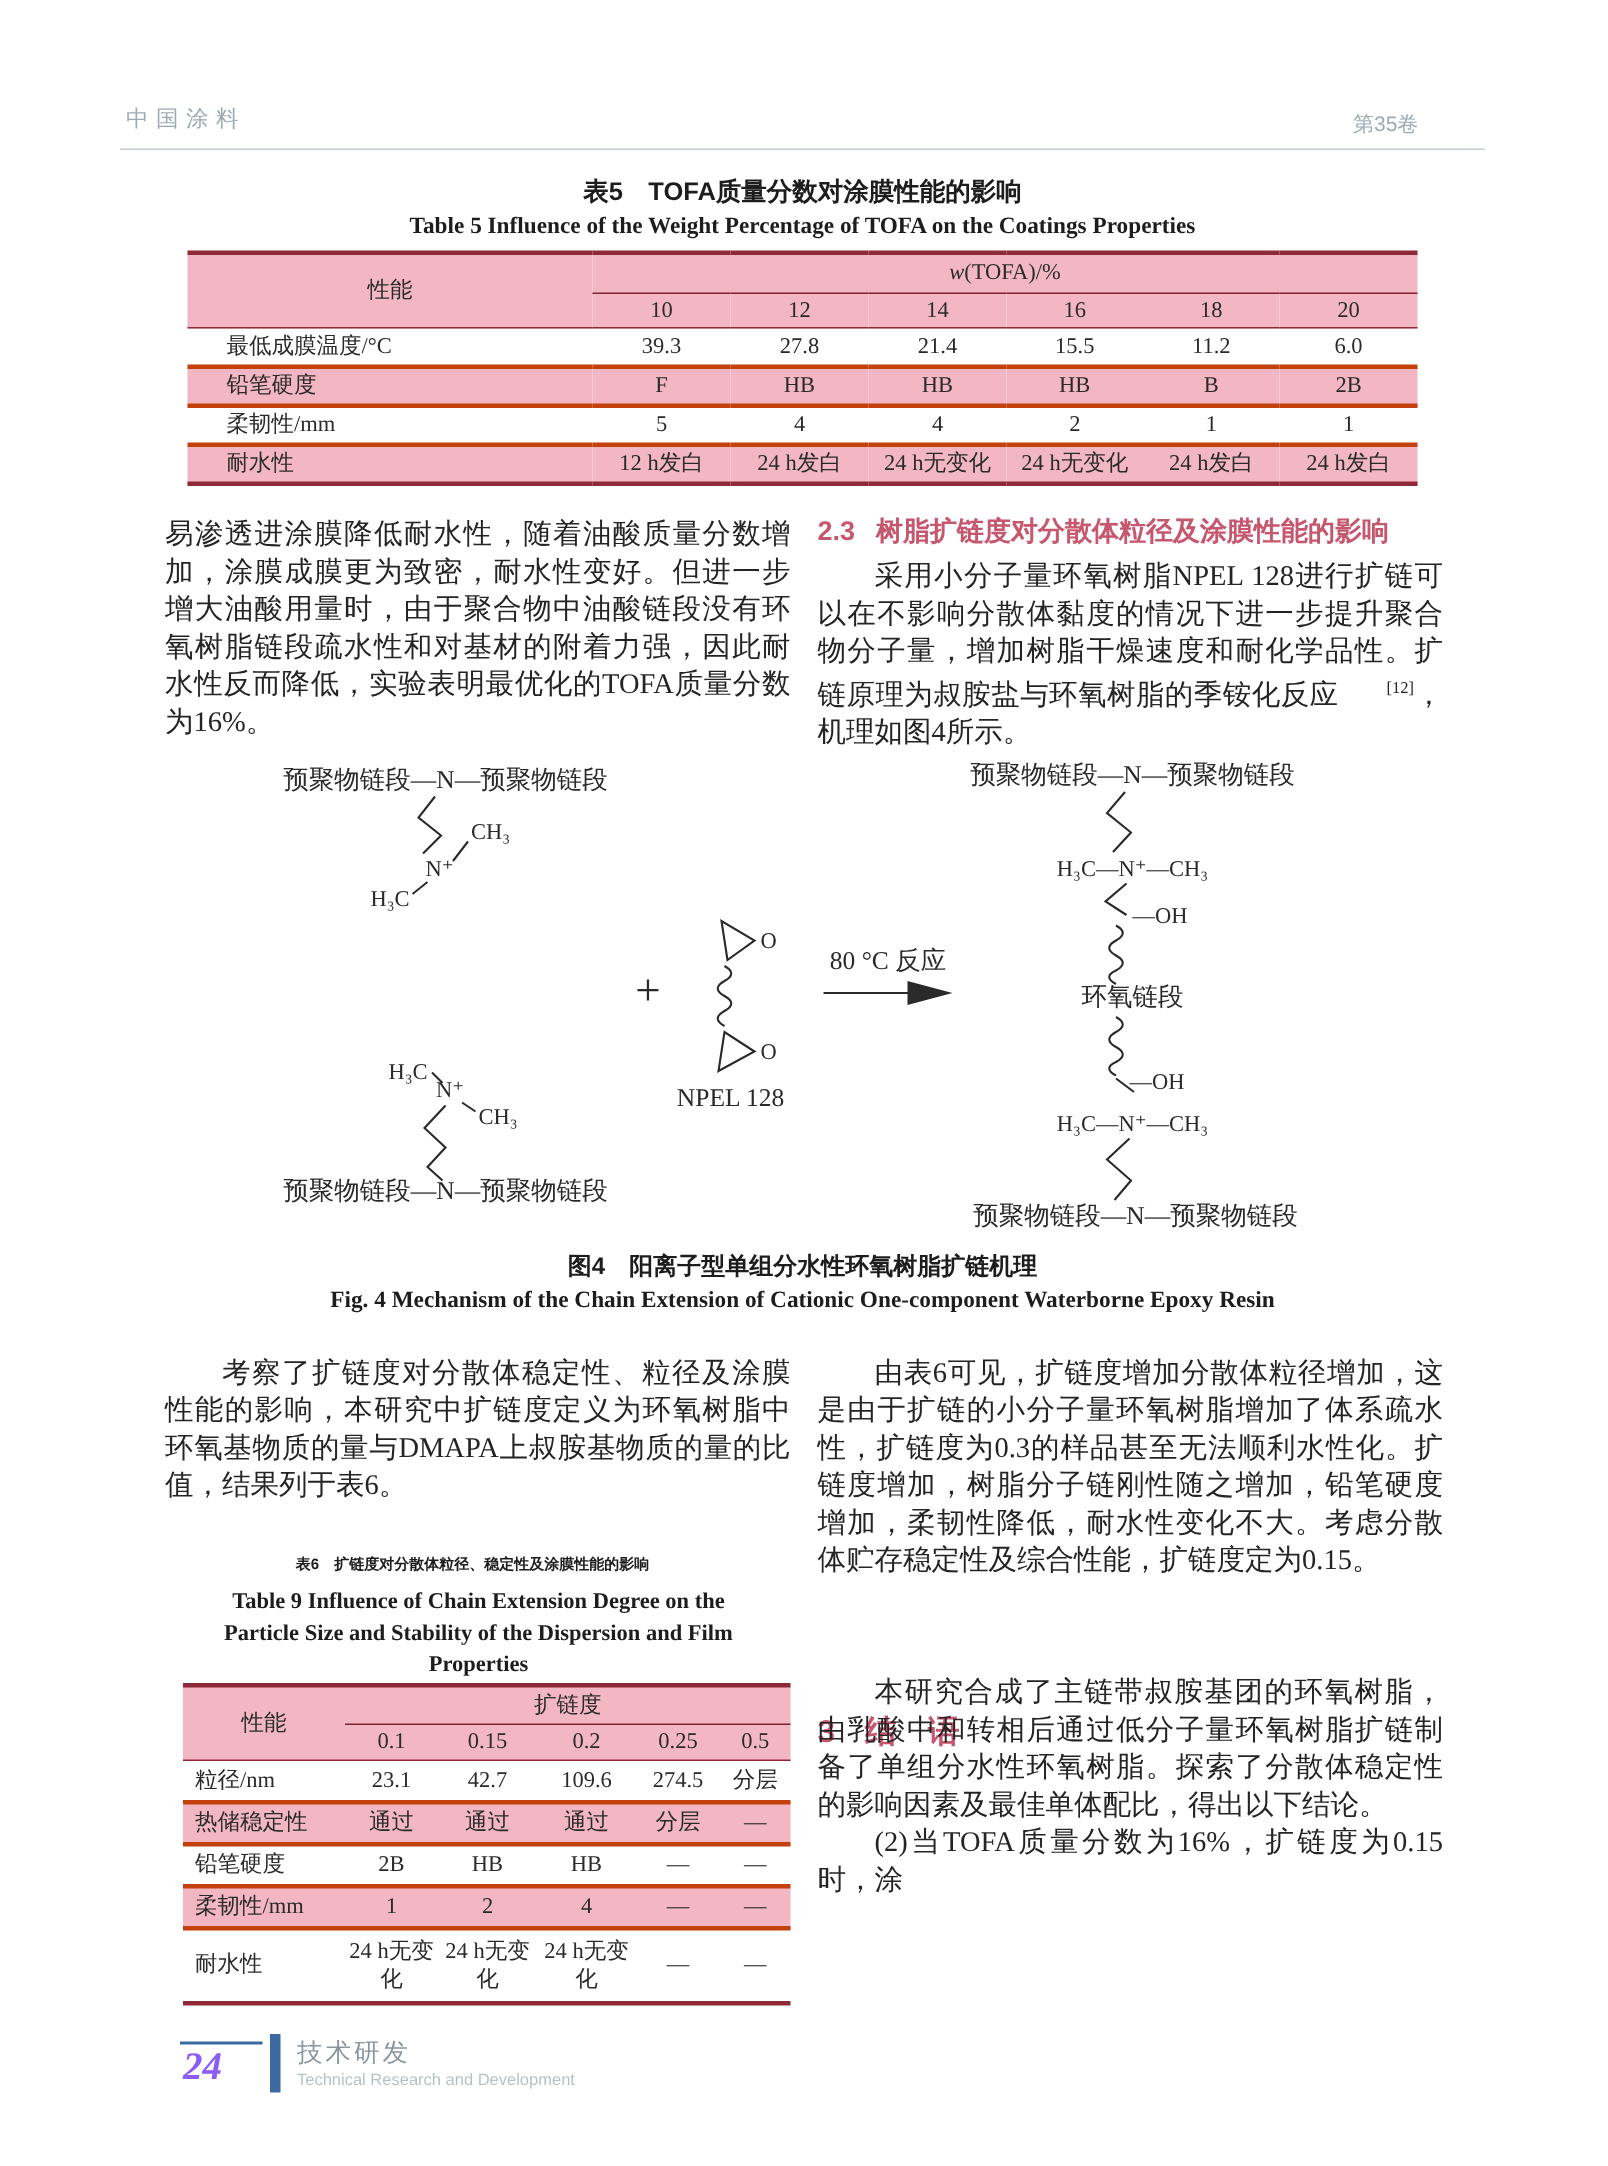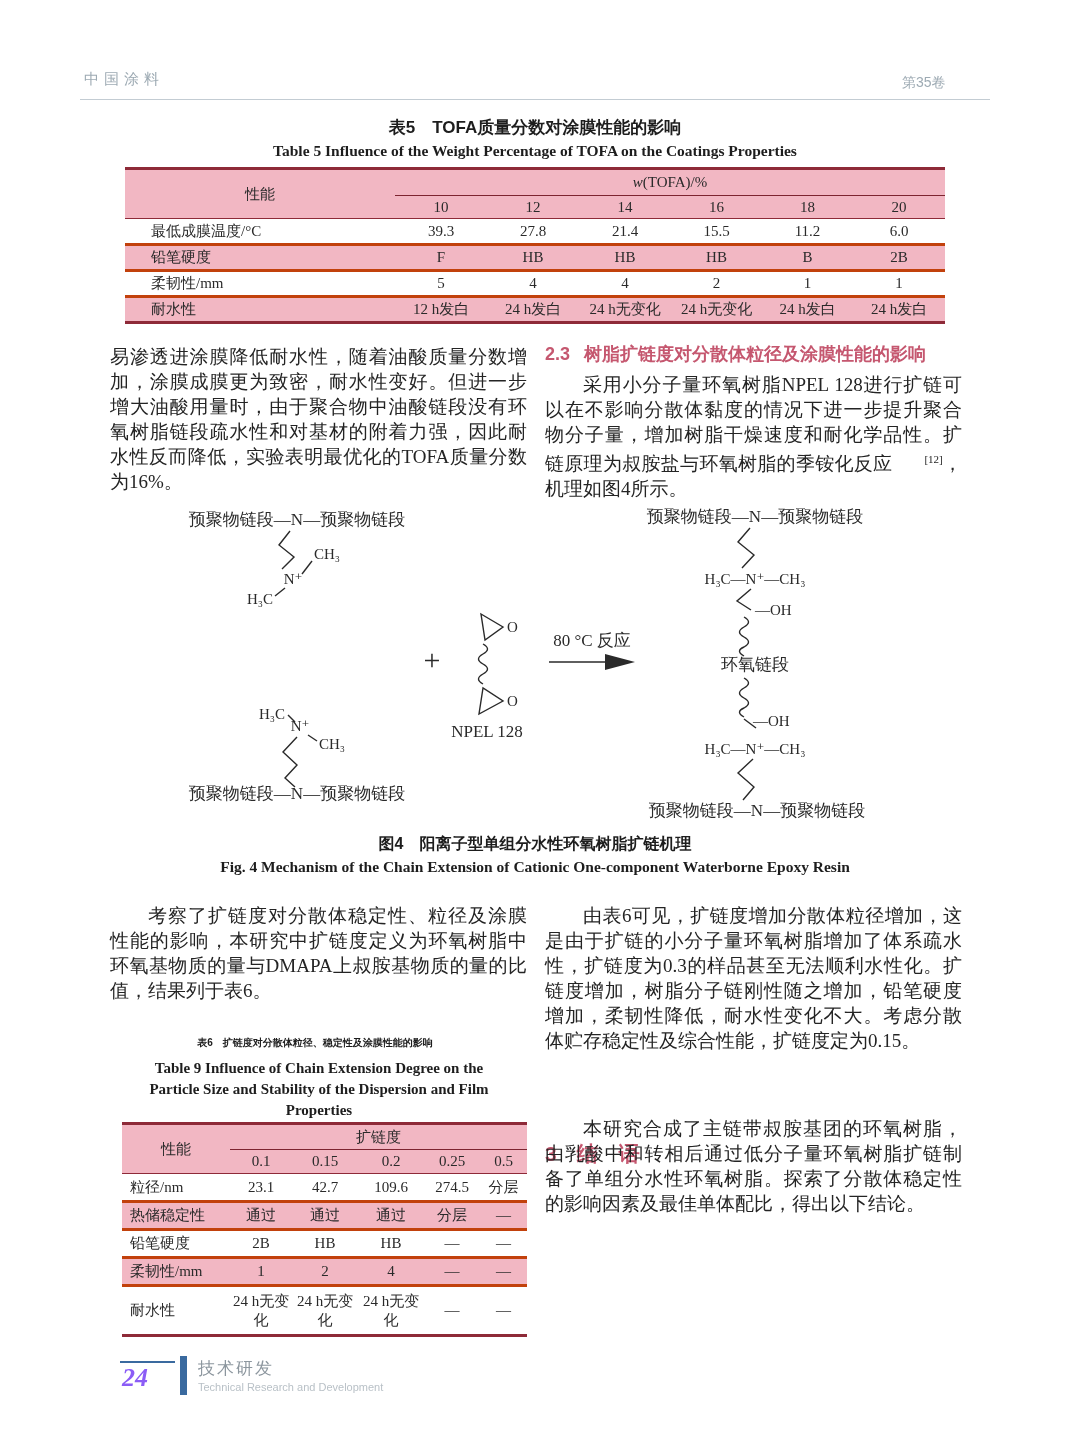--- a/index.html
+++ b/index.html
@@ -293,19 +293,20 @@
 </table>
 
 <p class="abs body-text indent col-right2">由表6可见，扩链度增加分散体粒径增加，这是由于扩链的小分子量环氧树脂增加了体系疏水性，扩链度为0.3的样品甚至无法顺利水性化。扩链度增加，树脂分子链刚性随之增加，铅笔硬度增加，柔韧性降低，耐水性变化不大。考虑分散体贮存稳定性及综合性能，扩链度定为0.15。</p>
 
 <div class="abs sec-heading sec3">
   <span class="num">3</span><span>结　语</span>
 </div>
 
 <div class="abs concl">
   <p class="body-text indent">本研究合成了主链带叔胺基团的环氧树脂，由乳酸中和转相后通过低分子量环氧树脂扩链制备了单组分水性环氧树脂。探索了分散体稳定性的影响因素及最佳单体配比，得出以下结论。</p>
+  <p class="body-text indent">(2)当TOFA质量分数为16%，扩链度为0.15时，涂</p>
 </div>
 
 <div class="abs f-line"></div>
 <div class="abs f-num">24</div>
 <div class="abs f-bar"></div>
 <div class="abs f-zh">技术研发</div>
 <div class="abs f-en">Technical Research and Development</div>
 
 </body></html>

